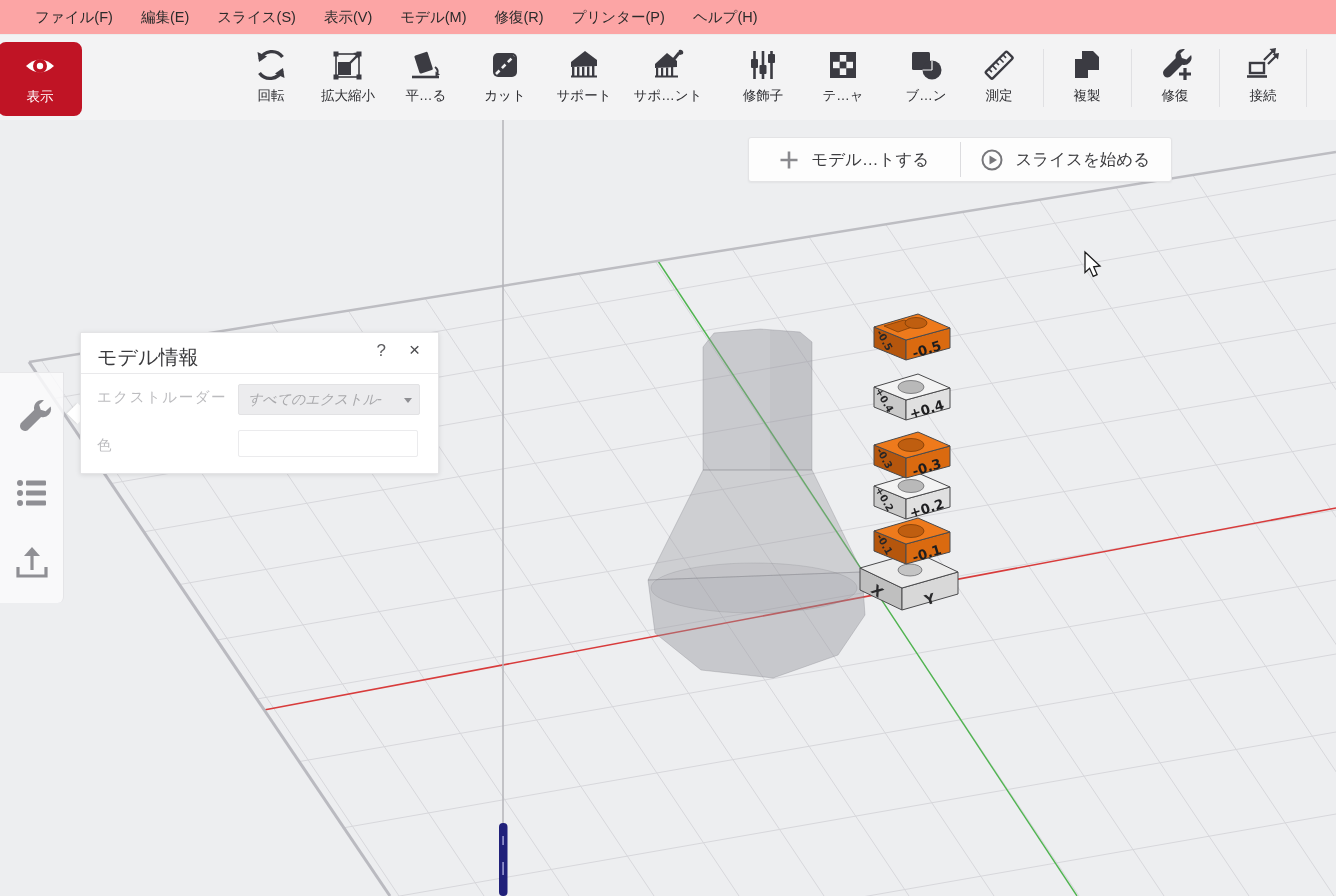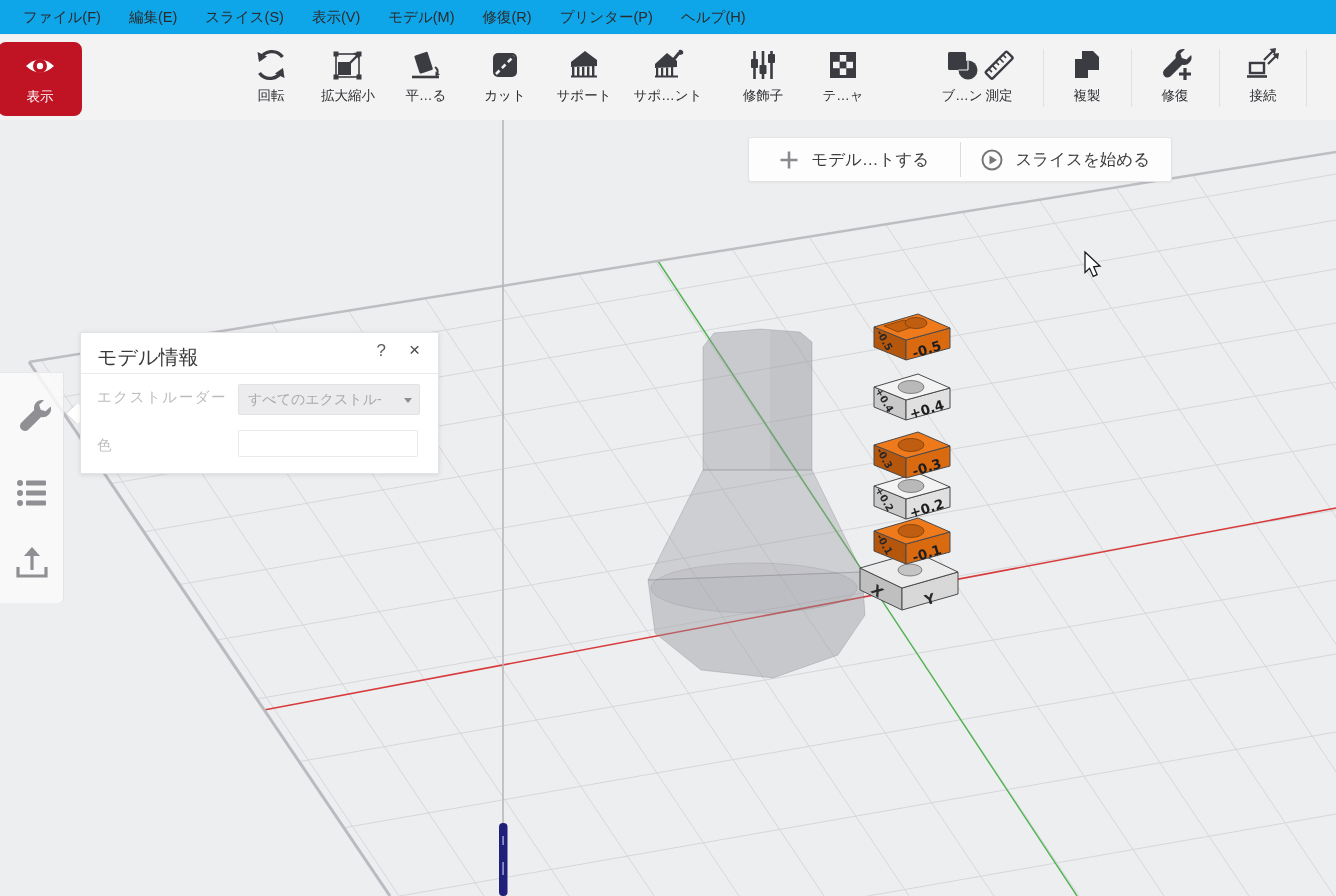--- a/index.html
+++ b/index.html
@@ -1,20 +1,20 @@
 <!DOCTYPE html>
 <html><head>
 <meta charset="utf-8">
 <style>
   html,body{margin:0;padding:0;width:1336px;height:896px;overflow:hidden;
     font-family:"Liberation Sans","DejaVu Sans",sans-serif;background:#ecedf0;
     -webkit-font-smoothing:antialiased;}
   
-  .menubar{position:absolute;left:0;top:0;width:1336px;height:35px;background:#0ea5e9;
-    border-bottom:1px solid #ececec;display:flex;align-items:center;padding-left:9px;box-sizing:border-box;}
+  .menubar{position:absolute;left:0;top:0;width:1336px;height:35px;background:#fca5a5;
+    border-bottom:1px solid #ececec;display:flex;align-items:center;padding-left:21px;box-sizing:border-box;}
   .menu-item{font-size:14.5px;color:#2b2b2b;padding:0 14px;cursor:default;white-space:nowrap;}
   
   .toolbar{position:absolute;left:0;top:35px;width:1336px;height:85px;background:#f3f3f4;
     border-bottom:1px solid #dddde0;}
   .tool{position:absolute;top:6px;width:84px;height:74px;text-align:center;cursor:pointer;}
   .tool .ticon{display:block;margin:4px auto 0;width:40px;height:40px;}
   .tool .tlabel{display:block;font-size:13.5px;color:#2f2f33;margin-top:2px;white-space:nowrap;}
   .tool.active{background:#c01425;border-radius:8px;top:7px;height:74px;}
   .tool.active .tlabel{color:#fff;}
   .tsep{position:absolute;top:14px;width:1px;height:58px;background:#e0e0e3;}
@@ -36,21 +36,21 @@
     border:1px solid #e4e4e6;box-shadow:0 1px 5px rgba(0,0,0,.10);}
   .panel-header{position:relative;height:40px;border-bottom:1px solid #e9e9eb;}
   .panel-title{position:absolute;left:16px;top:11px;font-size:20px;color:#3a3a3d;}
   .panel-help{position:absolute;right:52px;top:8px;font-size:17px;color:#5d5d60;cursor:pointer;}
   .panel-close{position:absolute;right:18px;top:6px;font-size:19px;color:#4d4d50;cursor:pointer;}
   .panel-row{position:relative;height:48px;}
   .panel-label{position:absolute;left:16px;top:14px;font-size:14.5px;color:#bcbcbf;letter-spacing:1.5px;}
   .dropdown{position:absolute;left:157px;top:10px;width:182px;height:31px;background:#ececee;
     border:1px solid #e2e2e4;border-radius:2px;box-sizing:border-box;cursor:default;}
   .dropdown .ddtext{position:absolute;left:9px;top:6px;font-size:14px;color:#a9a9ac;white-space:nowrap;
-    max-width:155px;overflow:hidden;}
+    max-width:155px;overflow:hidden;font-style:italic;}
   .dd-caret{position:absolute;right:7px;top:13px;width:0;height:0;border-left:4.5px solid transparent;
     border-right:4.5px solid transparent;border-top:5.5px solid #8f8f93;}
   .color-input{position:absolute;left:157px;top:8px;width:180px;height:27px;border:1px solid #ebebed;
     border-radius:2px;background:#fff;box-sizing:border-box;outline:none;}
   
   .side-tools{position:absolute;left:0;top:252px;width:63px;height:230px;background:rgba(250,250,251,.85);
     border-right:1px solid #e4e4e7;border-top:1px solid #e8e8ea;border-bottom-right-radius:6px;}
   .side-btn{position:absolute;left:12px;width:40px;height:40px;cursor:pointer;}
   .sic{fill:#8f8f94;stroke:none;}
   .sic-s{fill:none;stroke:#8f8f94;}
@@ -178,21 +178,21 @@
       <rect class="ic-s" stroke-width="3" x="8.5" y="8.5" width="23" height="23"></rect>
       <rect class="ic" x="10" y="10" width="6.8" height="6.8"></rect>
       <rect class="ic" x="23.2" y="10" width="6.8" height="6.8"></rect>
       <rect class="ic" x="16.6" y="16.6" width="6.8" height="6.8"></rect>
       <rect class="ic" x="10" y="23.2" width="6.8" height="6.8"></rect>
       <rect class="ic" x="23.2" y="23.2" width="6.8" height="6.8"></rect>
     </svg>
     <span class="tlabel">テ…ャ</span>
   </div>
 
-  <div class="tool" style="left:920px;">
+  <div class="tool" style="left:884px;">
     <svg class="ticon" viewBox="0 0 40 40">
       <rect class="ic" x="6" y="7" width="18" height="18" rx="1.5"></rect>
       <circle class="ic" cx="26" cy="25" r="9.5" stroke="#f3f3f4" stroke-width="1.6"></circle>
       <path d="M26,25 v-9.5 M26,25 h-9.5" stroke="#f3f3f4" stroke-width="1.2" fill="none"></path>
     </svg>
     <span class="tlabel">ブ…ン</span>
   </div>
 
   <div class="tool" style="left:957px;">
     <svg class="ticon" viewBox="0 0 40 40">

